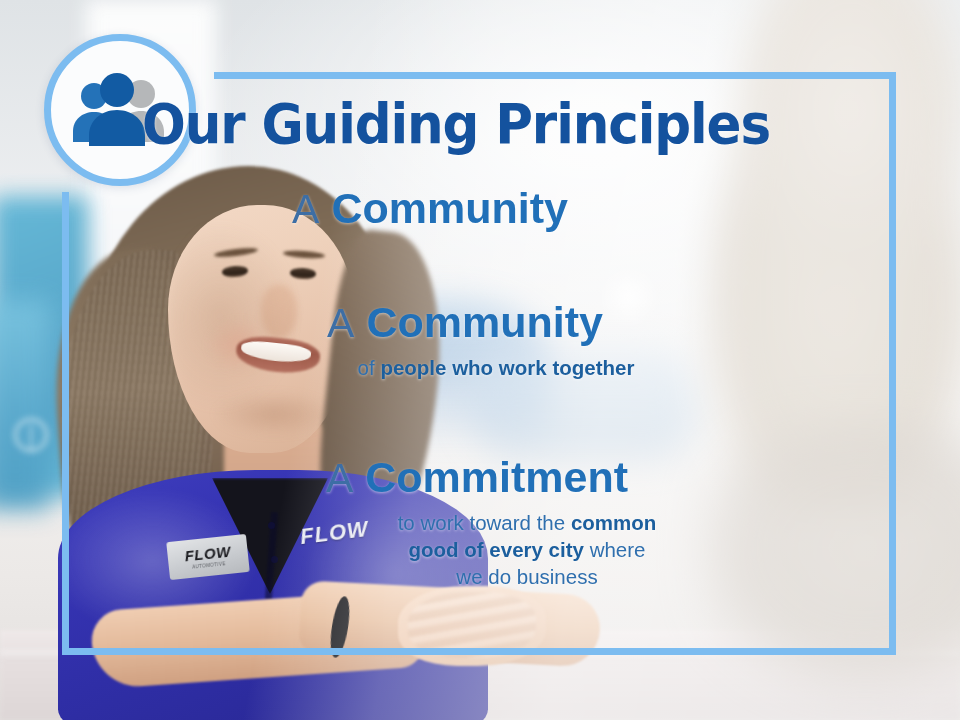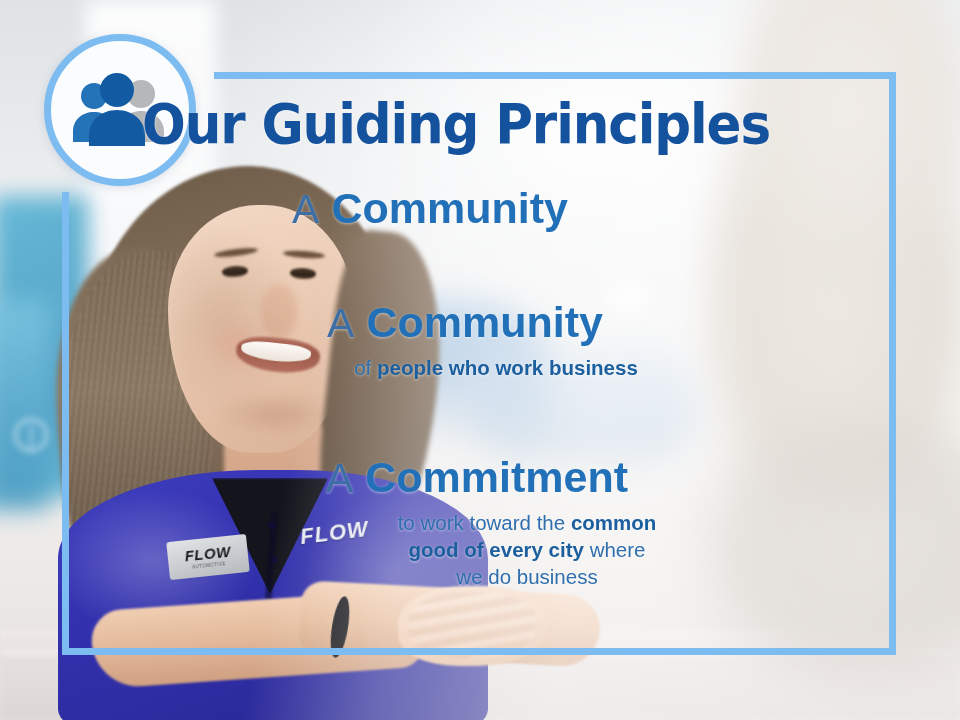--- a/index.html
+++ b/index.html
@@ -576,21 +576,21 @@
         <span class="art" style="color: rgb(61, 110, 165);">A</span>
         <span class="word" style="color: rgb(33, 112, 184);">Community</span>
       </div>
     </div>
 
     <div class="principle" id="principle-community">
       <div class="p-head">
         <span class="art" style="color: rgb(61, 110, 165);">A</span>
         <span class="word" style="color: rgb(33, 112, 184);">Community</span>
       </div>
-      <div class="p-sub" style="color: rgb(47, 111, 174);"><span>of </span><b style="color: rgb(28, 95, 158);">people who work business</b><br></div>
+      <div class="p-sub" style="color: rgb(47, 111, 174);"><span>of </span><b style="color: rgb(28, 95, 158);">people who work together</b><br></div>
     </div>
 
     <div class="principle" id="principle-commitment">
       <div class="p-head">
         <span class="art" style="color: rgb(61, 110, 165);">A</span>
         <span class="word" style="color: rgb(33, 112, 184);">Commitment</span>
       </div>
       <div class="p-sub" style="color: rgb(47, 111, 174);"><span>to work toward the </span><b style="color: rgb(28, 95, 158);">common</b><br><b style="color: rgb(28, 95, 158);">good of every city</b><span> where</span><br><span>we do business</span></div>
     </div>
 

